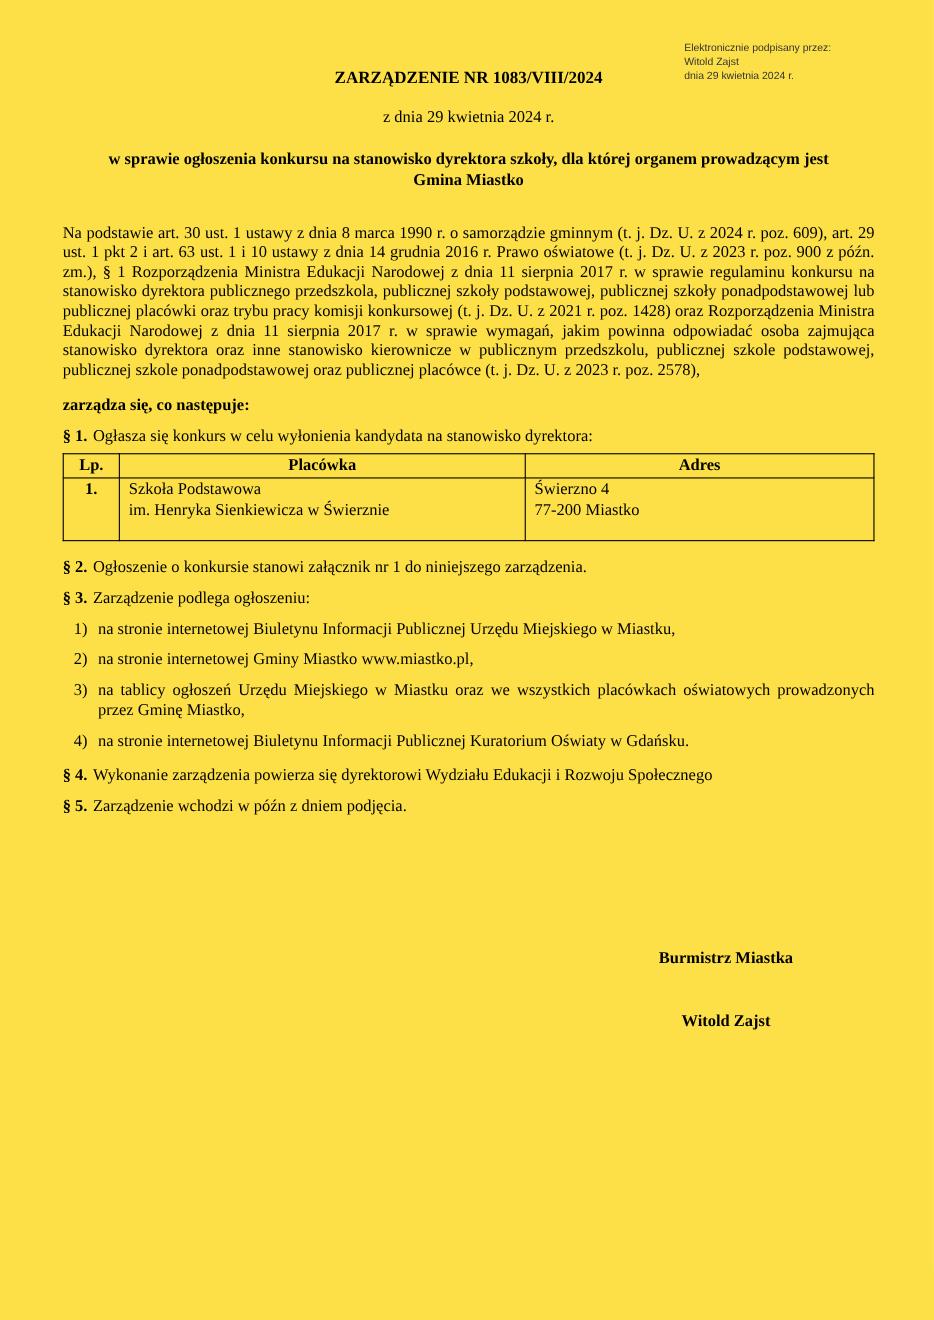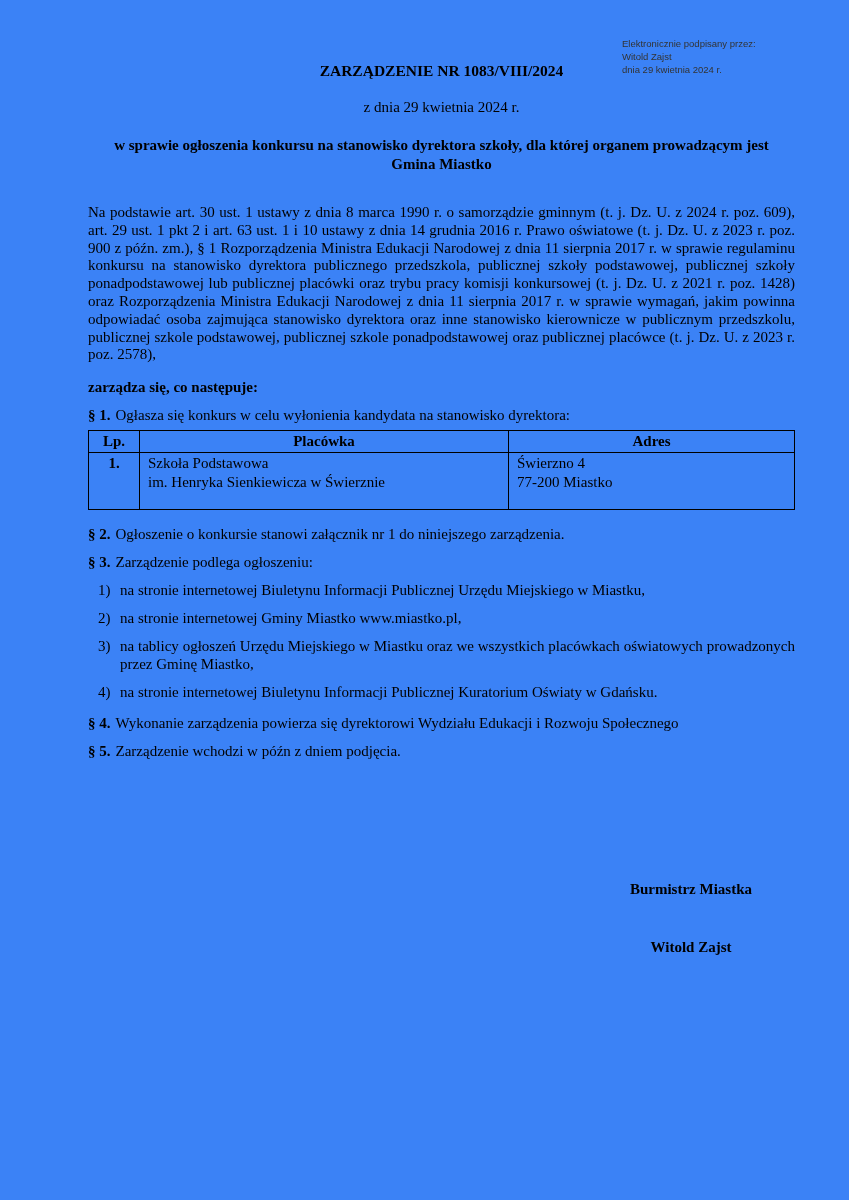--- a/index.html
+++ b/index.html
@@ -4,37 +4,37 @@
 <style>
   html, body {
     margin: 0;
     padding: 0;
     background: #ffffff;
   }
   .page {
     position: relative;
     width: 849px;
     height: 1200px;
-    background: #3b82f6;
+    background: #fde047;
     color: #000000;
     font-family: "Liberation Serif", serif;
     font-size: 15px;
     overflow: hidden;
   }
   .stamp {
     position: absolute;
     top: 37px;
     left: 622px;
     font-family: "Liberation Sans", sans-serif;
     font-size: 9.5px;
     line-height: 13px;
     color: #333333;
   }
   .content {
-    padding: 61px 54px 0 88px;
+    padding: 61px 54px 0 57px;
   }
   .title {
     text-align: center;
     font-weight: bold;
     font-size: 15.5px;
     line-height: 19px;
     margin: 0;
   }
   .date-line {
     text-align: center;

